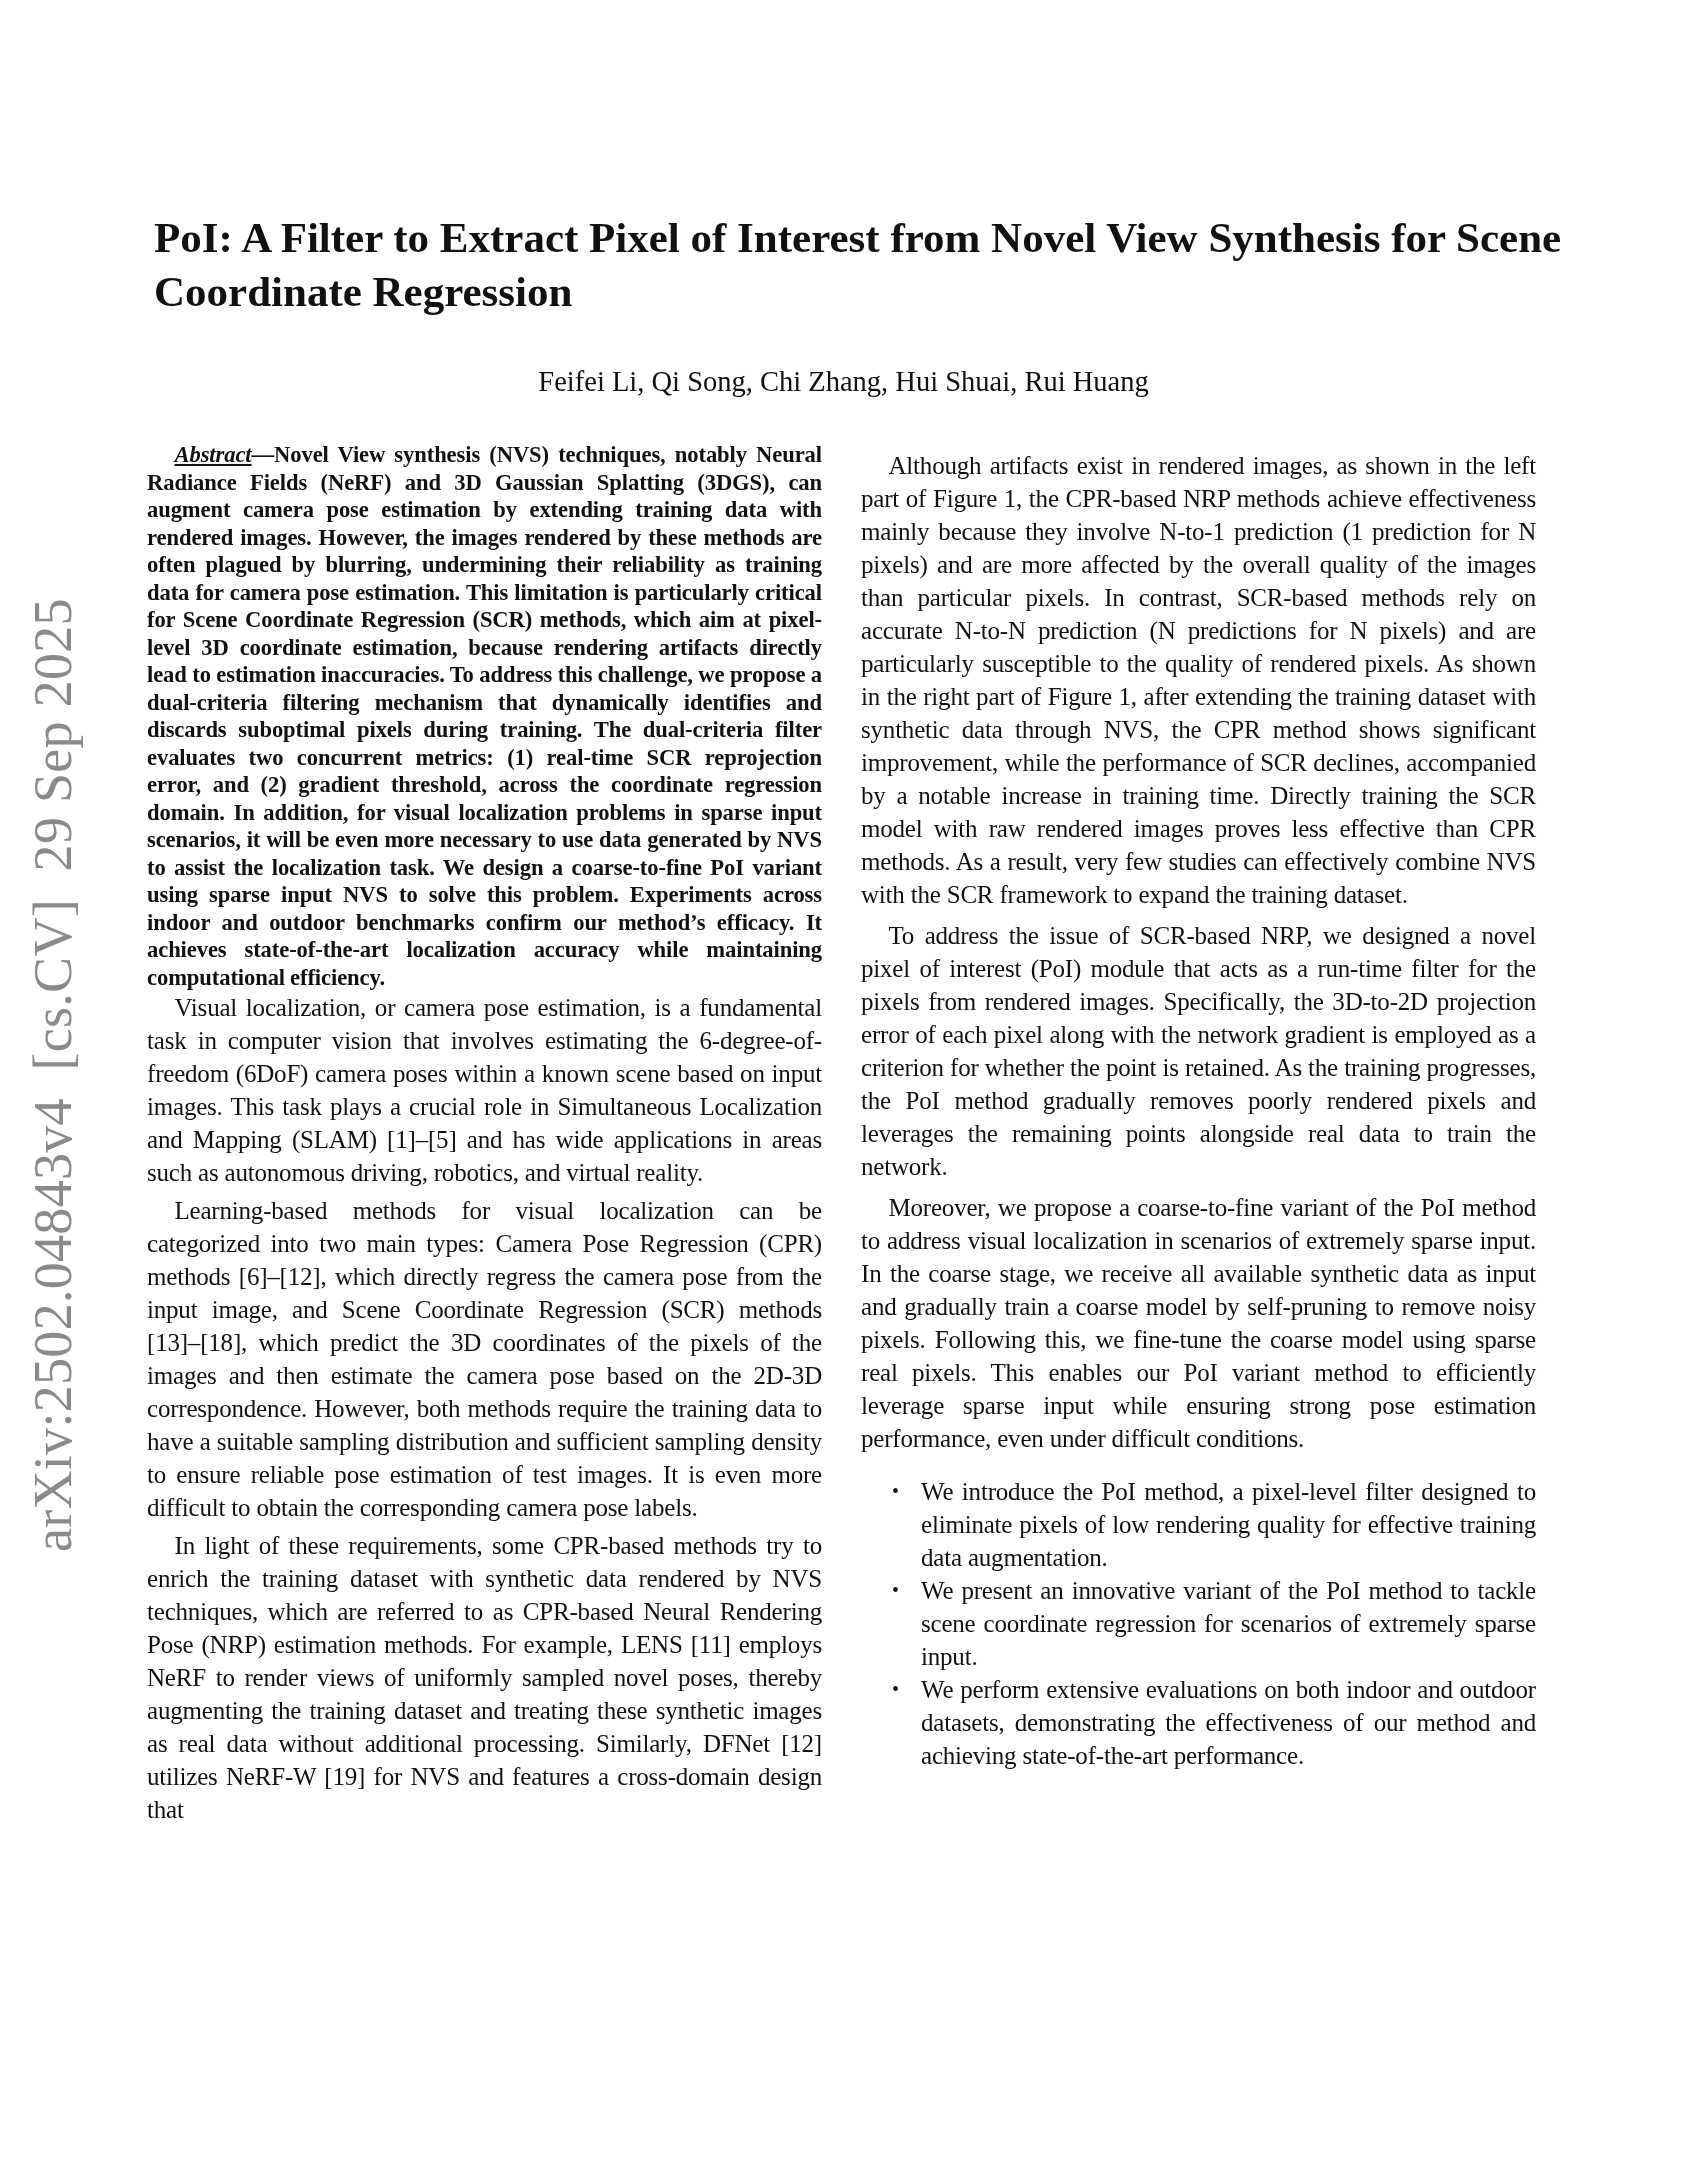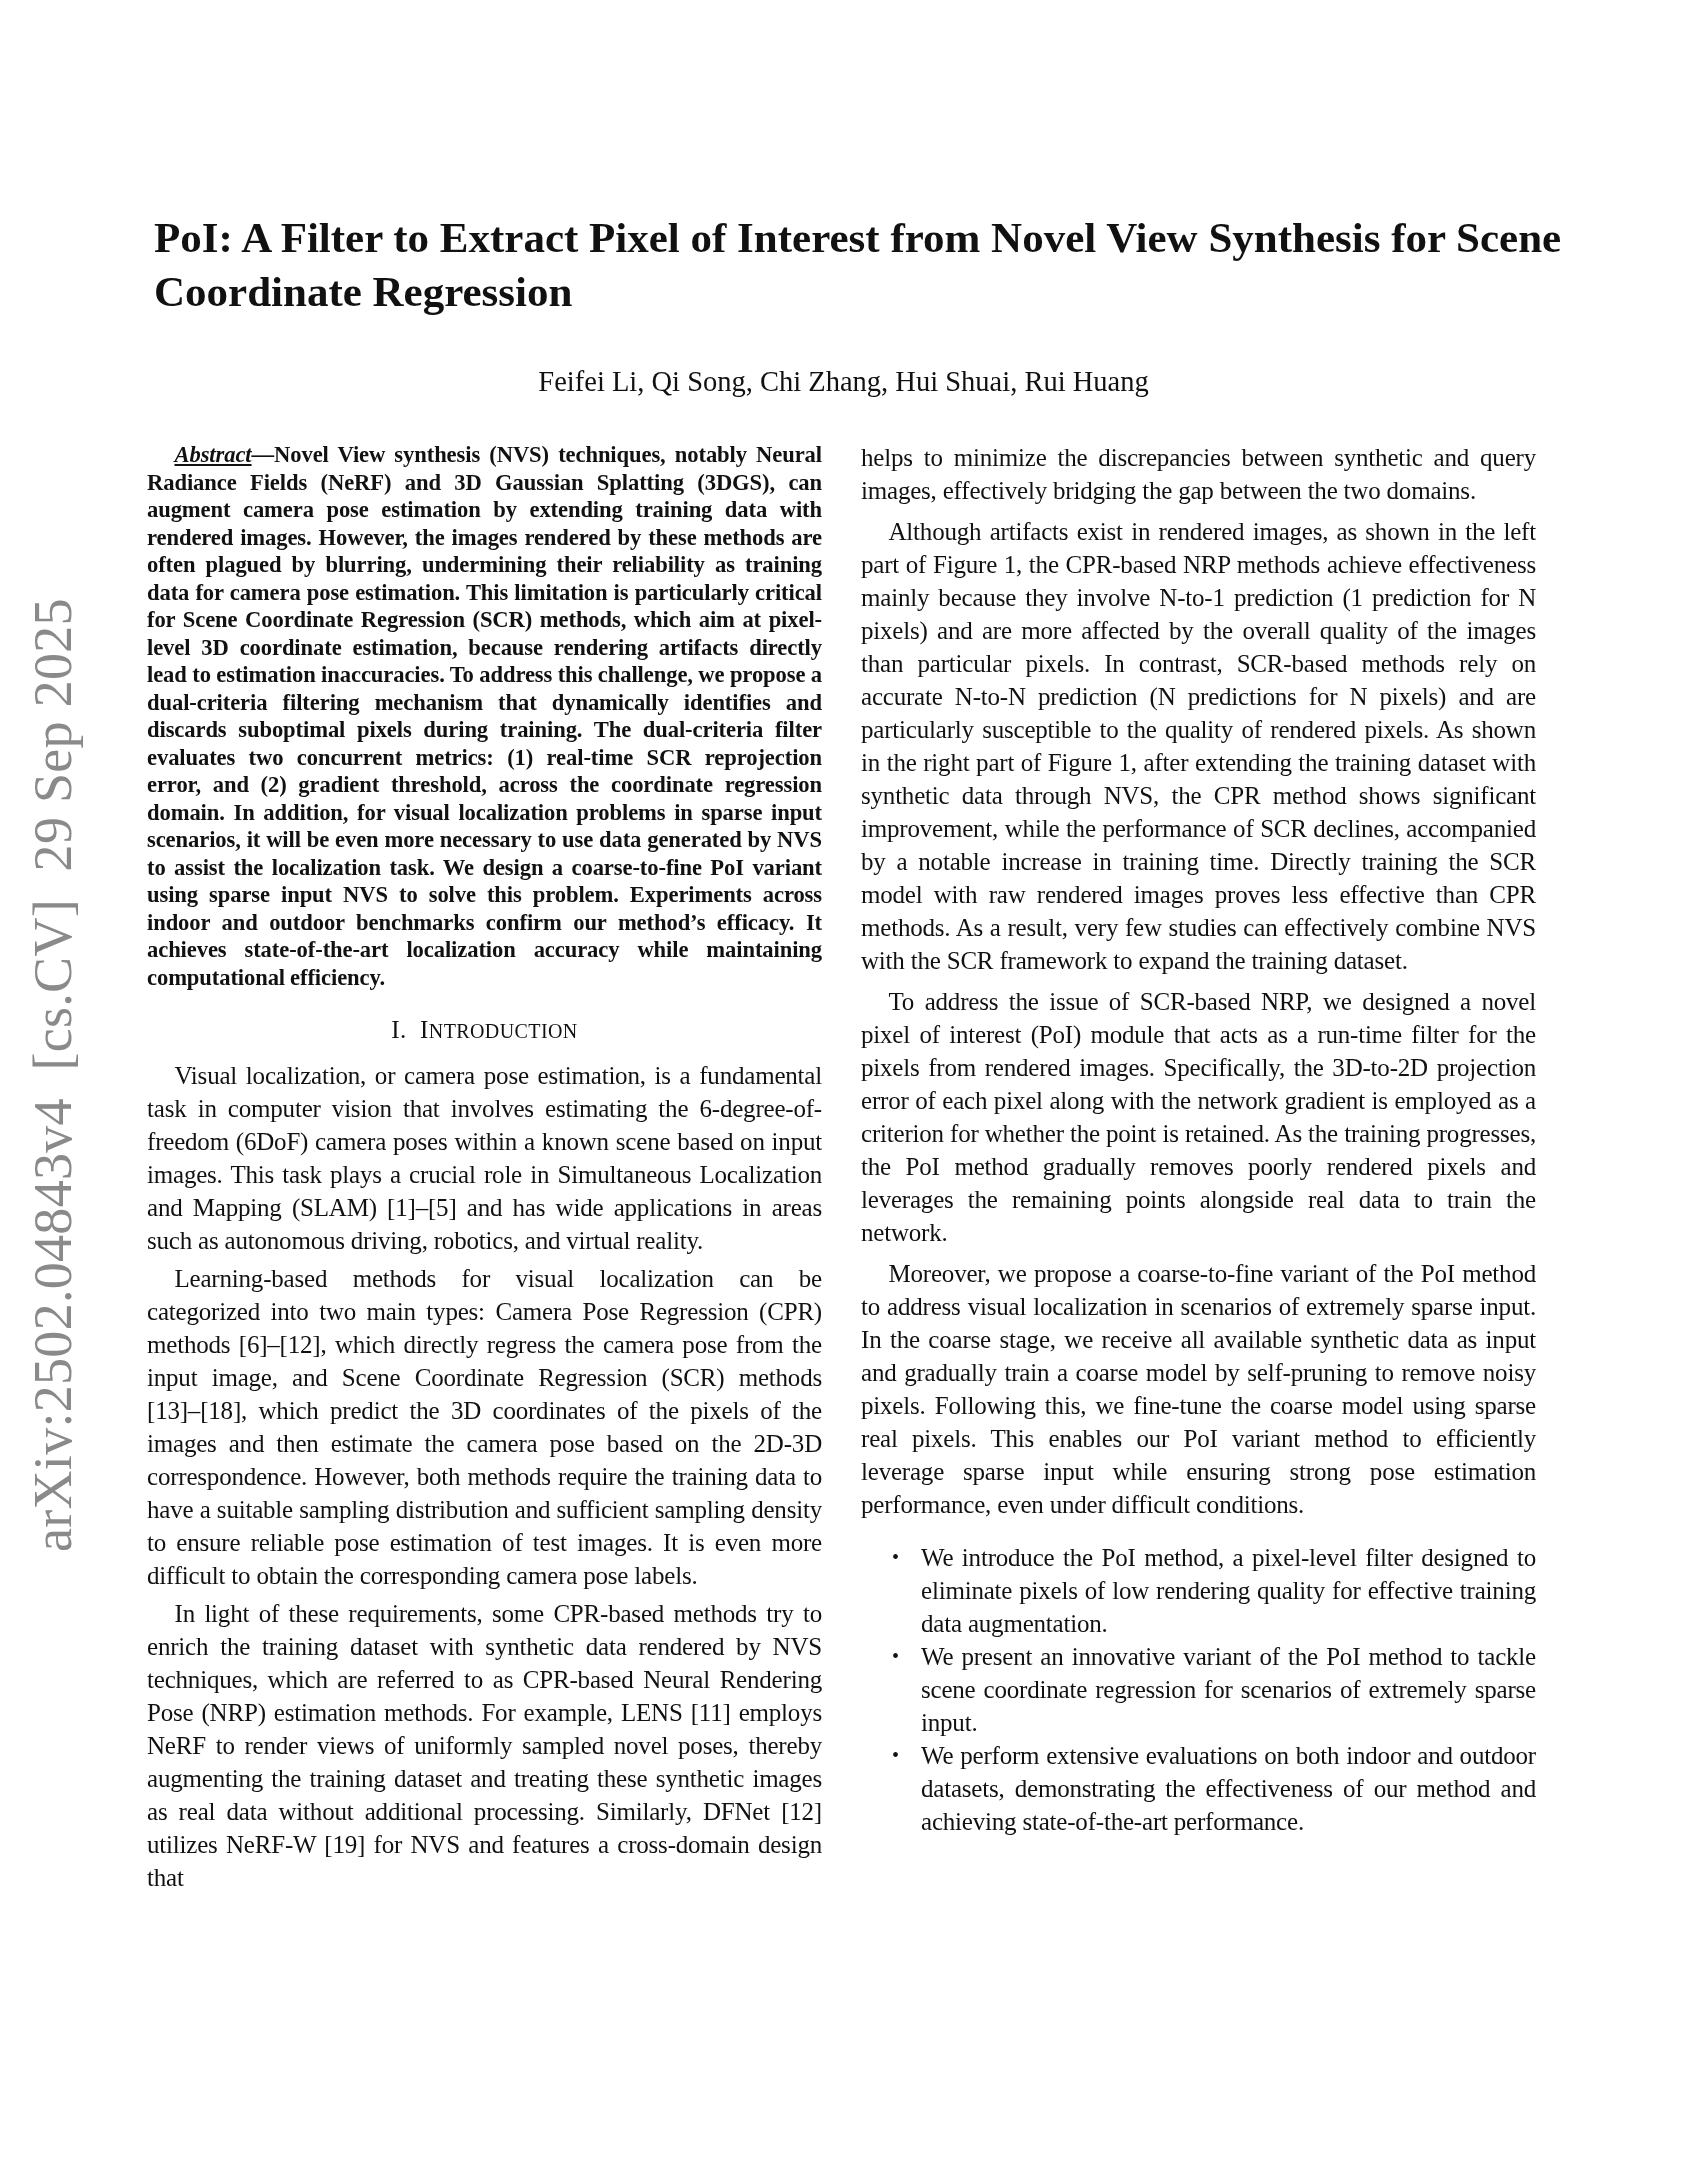--- a/index.html
+++ b/index.html
@@ -58,35 +58,30 @@
 <body>
 
 <div class="stamp">arXiv:2502.04843v4  [cs.CV]  29 Sep 2025</div>
 
 <h1 class="title">PoI: A Filter to Extract Pixel of Interest from Novel View Synthesis for Scene Coordinate Regression</h1>
 <div class="authors">Feifei Li, Qi Song, Chi Zhang, Hui Shuai, Rui Huang</div>
 
 <div class="col left">
   <p class="abstract"><span class="lbl">Abstract</span><span>—</span><span>Novel View synthesis (NVS) techniques, notably Neural Radiance Fields (NeRF) and 3D Gaussian Splatting (3DGS), can augment camera pose estimation by extending training data with rendered images. However, the images rendered by these methods are often plagued by blurring, undermining their reliability as training data for camera pose estimation. This limitation is particularly critical for Scene Coordinate Regression (SCR) methods, which aim at pixel-level 3D coordinate estimation, because rendering artifacts directly lead to estimation inaccuracies. To address this challenge, we propose a dual-criteria filtering mechanism that dynamically identifies and discards suboptimal pixels during training. The dual-criteria filter evaluates two concurrent metrics: (1) real-time SCR reprojection error, and (2) gradient threshold, across the coordinate regression domain. In addition, for visual local­ization problems in sparse input scenarios, it will be even more necessary to use data generated by NVS to assist the localization task. We design a coarse-to-fine PoI variant using sparse input NVS to solve this problem. Experiments across indoor and outdoor benchmarks confirm our method’s efficacy. It achieves state-of-the-art localization accuracy while maintaining computational efficiency.</span></p>
 
-  <div class="section-head">
-    <span>I.</span>&nbsp;
-    <span class="sc-wrap"><span>I</span><span class="sc" style="font-size:20px;">NTRODUCTION</span></span>
-  </div>
 
   <div class="body">
     <p>Visual localization, or camera pose estimation, is a funda­mental task in computer vision that involves estimating the 6-degree-of-freedom (6DoF) camera poses within a known scene based on input images. This task plays a crucial role in Simultaneous Localization and Mapping (SLAM) [1]–[5] and has wide applications in areas such as autonomous driving, robotics, and virtual reality.</p>
     <p>Learning-based methods for visual localization can be categorized into two main types: Camera Pose Regression (CPR) methods [6]–[12], which directly regress the camera pose from the input image, and Scene Coordinate Regression (SCR) methods [13]–[18], which predict the 3D coordinates of the pixels of the images and then estimate the camera pose based on the 2D-3D correspondence. However, both methods require the training data to have a suitable sampling distribution and sufficient sampling density to ensure reliable pose estimation of test images. It is even more difficult to obtain the corresponding camera pose labels.</p>
     <p>In light of these requirements, some CPR-based methods try to enrich the training dataset with synthetic data rendered by NVS techniques, which are referred to as CPR-based Neu­ral Rendering Pose (NRP) estimation methods. For example, LENS [11] employs NeRF to render views of uniformly sampled novel poses, thereby augmenting the training dataset and treating these synthetic images as real data without additional processing. Similarly, DFNet [12] utilizes NeRF-W [19] for NVS and features a cross-domain design that</p>
   </div>
 </div>
 
 <div class="col right">
   <div class="body">
-    <p class="first">helps to minimize the discrepancies between synthetic and query images, effectively bridging the gap between the two domains.</p>
     <p class="gap">Although artifacts exist in rendered images, as shown in the left part of Figure 1, the CPR-based NRP methods achieve effectiveness mainly because they involve N-to-1 prediction (1 prediction for N pixels) and are more affected by the overall quality of the images than particular pixels. In contrast, SCR-based methods rely on accurate N-to-N prediction (N predictions for N pixels) and are particularly susceptible to the quality of rendered pixels. As shown in the right part of Figure 1, after extending the training dataset with synthetic data through NVS, the CPR method shows significant improvement, while the performance of SCR declines, accompanied by a notable increase in training time. Directly training the SCR model with raw rendered images proves less effective than CPR methods. As a result, very few studies can effectively combine NVS with the SCR framework to expand the training dataset.</p>
     <p class="gap">To address the issue of SCR-based NRP, we designed a novel pixel of interest (PoI) module that acts as a run-time filter for the pixels from rendered images. Specifically, the 3D-to-2D projection error of each pixel along with the network gradient is employed as a criterion for whether the point is retained. As the training progresses, the PoI method gradually removes poorly rendered pixels and leverages the remaining points alongside real data to train the network.</p>
     <p class="gap">Moreover, we propose a coarse-to-fine variant of the PoI method to address visual localization in scenarios of extremely sparse input. In the coarse stage, we receive all available synthetic data as input and gradually train a coarse model by self-pruning to remove noisy pixels. Following this, we fine-tune the coarse model using sparse real pixels. This enables our PoI variant method to efficiently leverage sparse input while ensuring strong pose estimation performance, even under difficult conditions.</p>
   </div>
   <ul class="contrib">
     <li><span class="bullet">•</span><span>We introduce the PoI method, a pixel-level filter de­signed to eliminate pixels of low rendering quality for effective training data augmentation.</span></li>
     <li><span class="bullet">•</span><span>We present an innovative variant of the PoI method to tackle scene coordinate regression for scenarios of extremely sparse input.</span></li>
     <li><span class="bullet">•</span><span>We perform extensive evaluations on both indoor and outdoor datasets, demonstrating the effectiveness of our method and achieving state-of-the-art performance.</span></li>
   </ul>
 </div>

